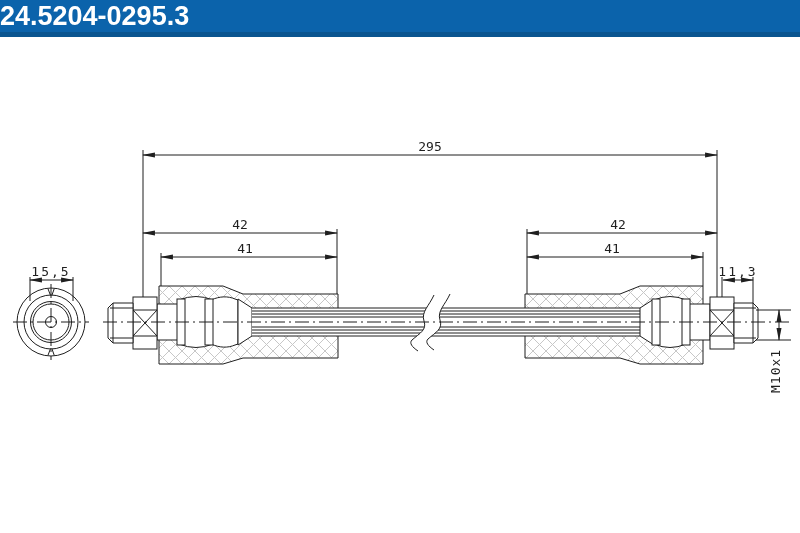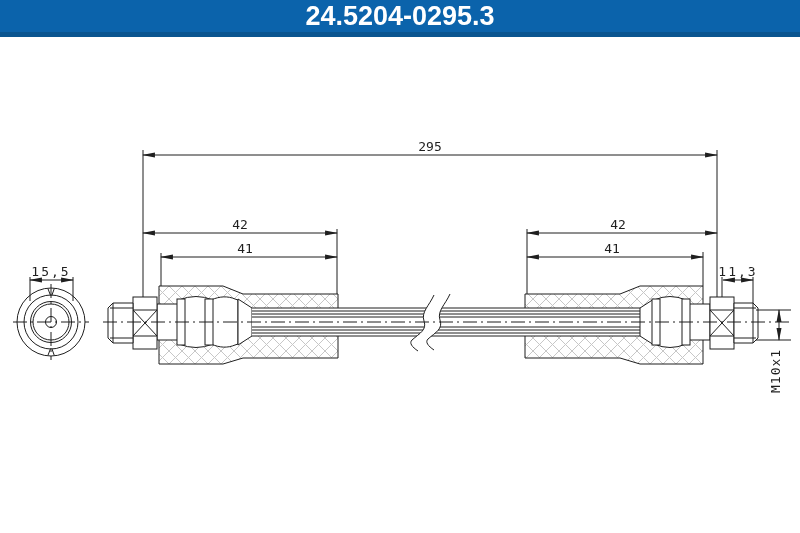--- a/index.html
+++ b/index.html
@@ -7,21 +7,21 @@
     --line:#1f1f1f; --hatch:#c7c7c7; --bg:#ffffff;
   }
   html,body{margin:0;padding:0;}
   body{
     width:800px;height:533px;overflow:hidden;background:var(--bg);
     font-family:"Liberation Sans",sans-serif;position:relative;
   }
   .header-bar{
     position:absolute;top:0;left:0;width:800px;height:32px;
     background:var(--header-bg);border-bottom:5px solid var(--header-edge);
-    display:flex;align-items:center;justify-content:center;
+    display:flex;justify-content:center;flex-direction:column;
   }
   .header-bar span{
     color:var(--header-text);font-weight:bold;font-size:27px;letter-spacing:0px;
   }
   svg.drawing{position:absolute;top:0;left:0;}
   .ln{stroke:var(--line);stroke-width:1;fill:none;}
   .wfill{fill:#ffffff;stroke:var(--line);stroke-width:1;}
   .hfill{fill:url(#hatch);stroke:var(--line);stroke-width:1;}
   .cl{stroke:var(--line);stroke-width:1;fill:none;stroke-dasharray:14 4 2 4;}
   .dim{stroke:var(--line);stroke-width:1;fill:none;}

